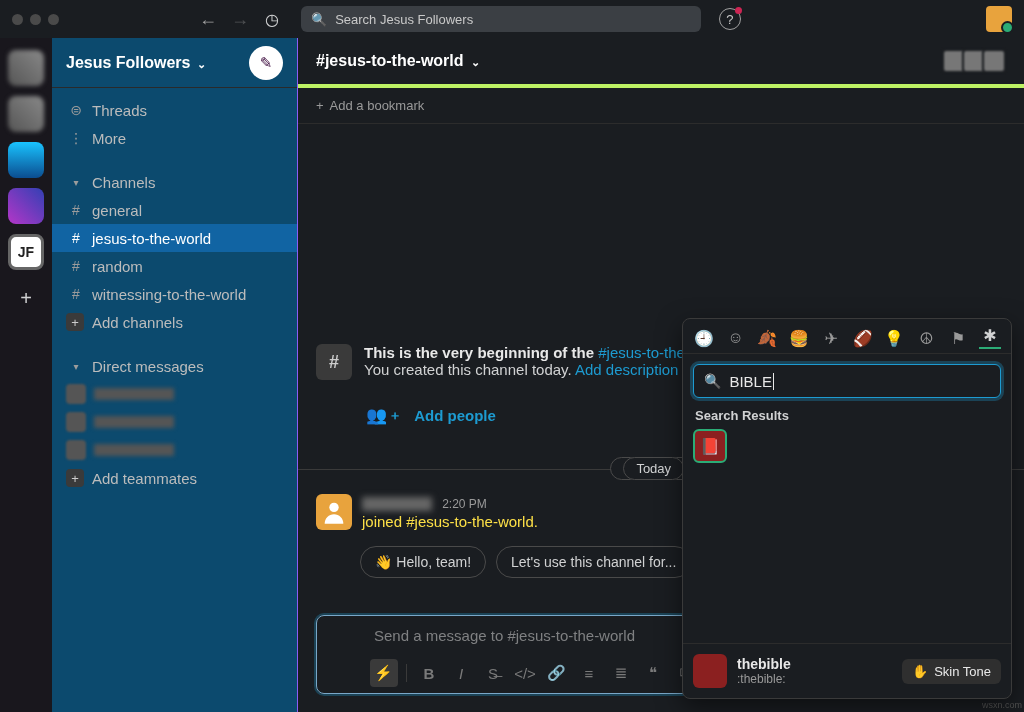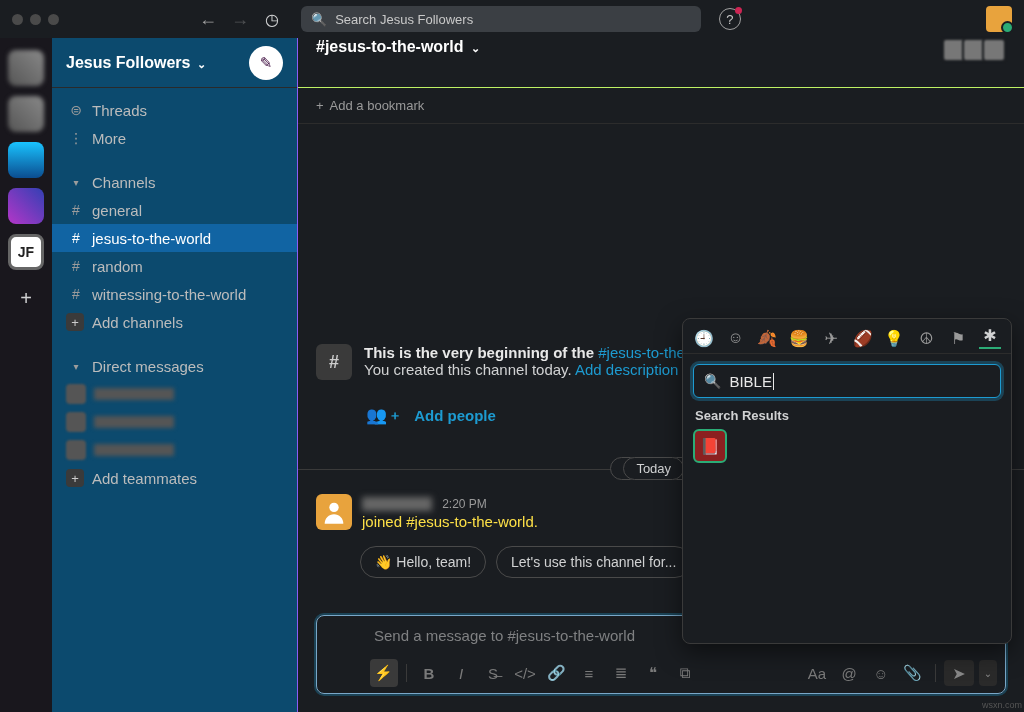--- a/index.html
+++ b/index.html
@@ -39,21 +39,21 @@
   .sb-item .pre { width:20px; text-align:center; margin-right:6px; font-size:14px; color:#9c9c9c; }
   .sb-item.section-head { color:#bcbcbc; font-size:15px; }
   .sb-item.section-head .pre { font-size:10px; }
   .sb-item.active { background:#1164a3; color:#fff; }
   .sb-item.active .pre { color:#fff; }
   .sq { width:18px;height:18px;background:#3a3a3a;border-radius:4px;display:flex;align-items:center;justify-content:center;font-size:13px;color:#ccc;margin-right:8px; }
   .dm-avatar { width:20px;height:20px;background:#555;border-radius:4px;margin-right:8px; filter:blur(1px); }
   .dm-name { width:80px;height:12px;background:#555; filter:blur(2px); }
   
   .main { flex:1; display:flex; flex-direction:column; background:#1a1d21; position:relative; }
-  .chan-header { height:50px; border-bottom:1px solid #bef264; display:flex; align-items:flex-start; padding:0 18px; }
+  .chan-header { height:50px; border-bottom:4px solid #bef264; display:flex; align-items:center; padding:0 18px; }
   .chan-name { font-weight:900; color:#fff; font-size:16px; }
   .chan-name .caret { font-size:11px; margin-left:3px; }
   .chan-avatars { margin-left:auto; display:flex; }
   .chan-avatars .av { width:24px;height:24px;border-radius:4px;background:#777;margin-left:-4px;border:2px solid #1a1d21; filter:blur(1px); }
   .bookmark-row { padding:10px 18px; font-size:13px; color:#9a9a9a; border-bottom:1px solid #2c2c2c; }
   .bookmark-row .plus { margin-right:6px; }
   
   .channel-body { flex:1; overflow:hidden; position:relative; }
   .intro { display:flex; padding:14px 18px; gap:12px; margin-top:206px; }
   .intro-ico { width:36px;height:36px;background:#3a3a3a;border-radius:6px;display:flex;align-items:center;justify-content:center;color:#ccc;font-size:18px;font-weight:700; }
@@ -301,18 +301,29 @@
           <span class="sicon">🔍</span>
           <span class="emoji-search-val">BIBLE</span>
             <span class="cursor"></span>
         </div>
       </div>
       <div class="sr-label">Search Results</div>
       <div class="sr-grid">
         <div class="sr-item">📕</div>
       </div>
       <div class="emoji-spacer"></div>
+      <div class="emoji-footer">
+        <div class="ef-preview"></div>
+        <div>
+          <div class="ef-name">thebible</div>
+          <div class="ef-short">:thebible:</div>
+        </div>
+        <div class="skin-tone">
+            <span>✋</span>
+            <span>Skin Tone</span>
+          </div>
+      </div>
     </div>
 
   </div>
 </div>
 
 <div class="wsxn">wsxn.com</div>
 
 </body></html>

